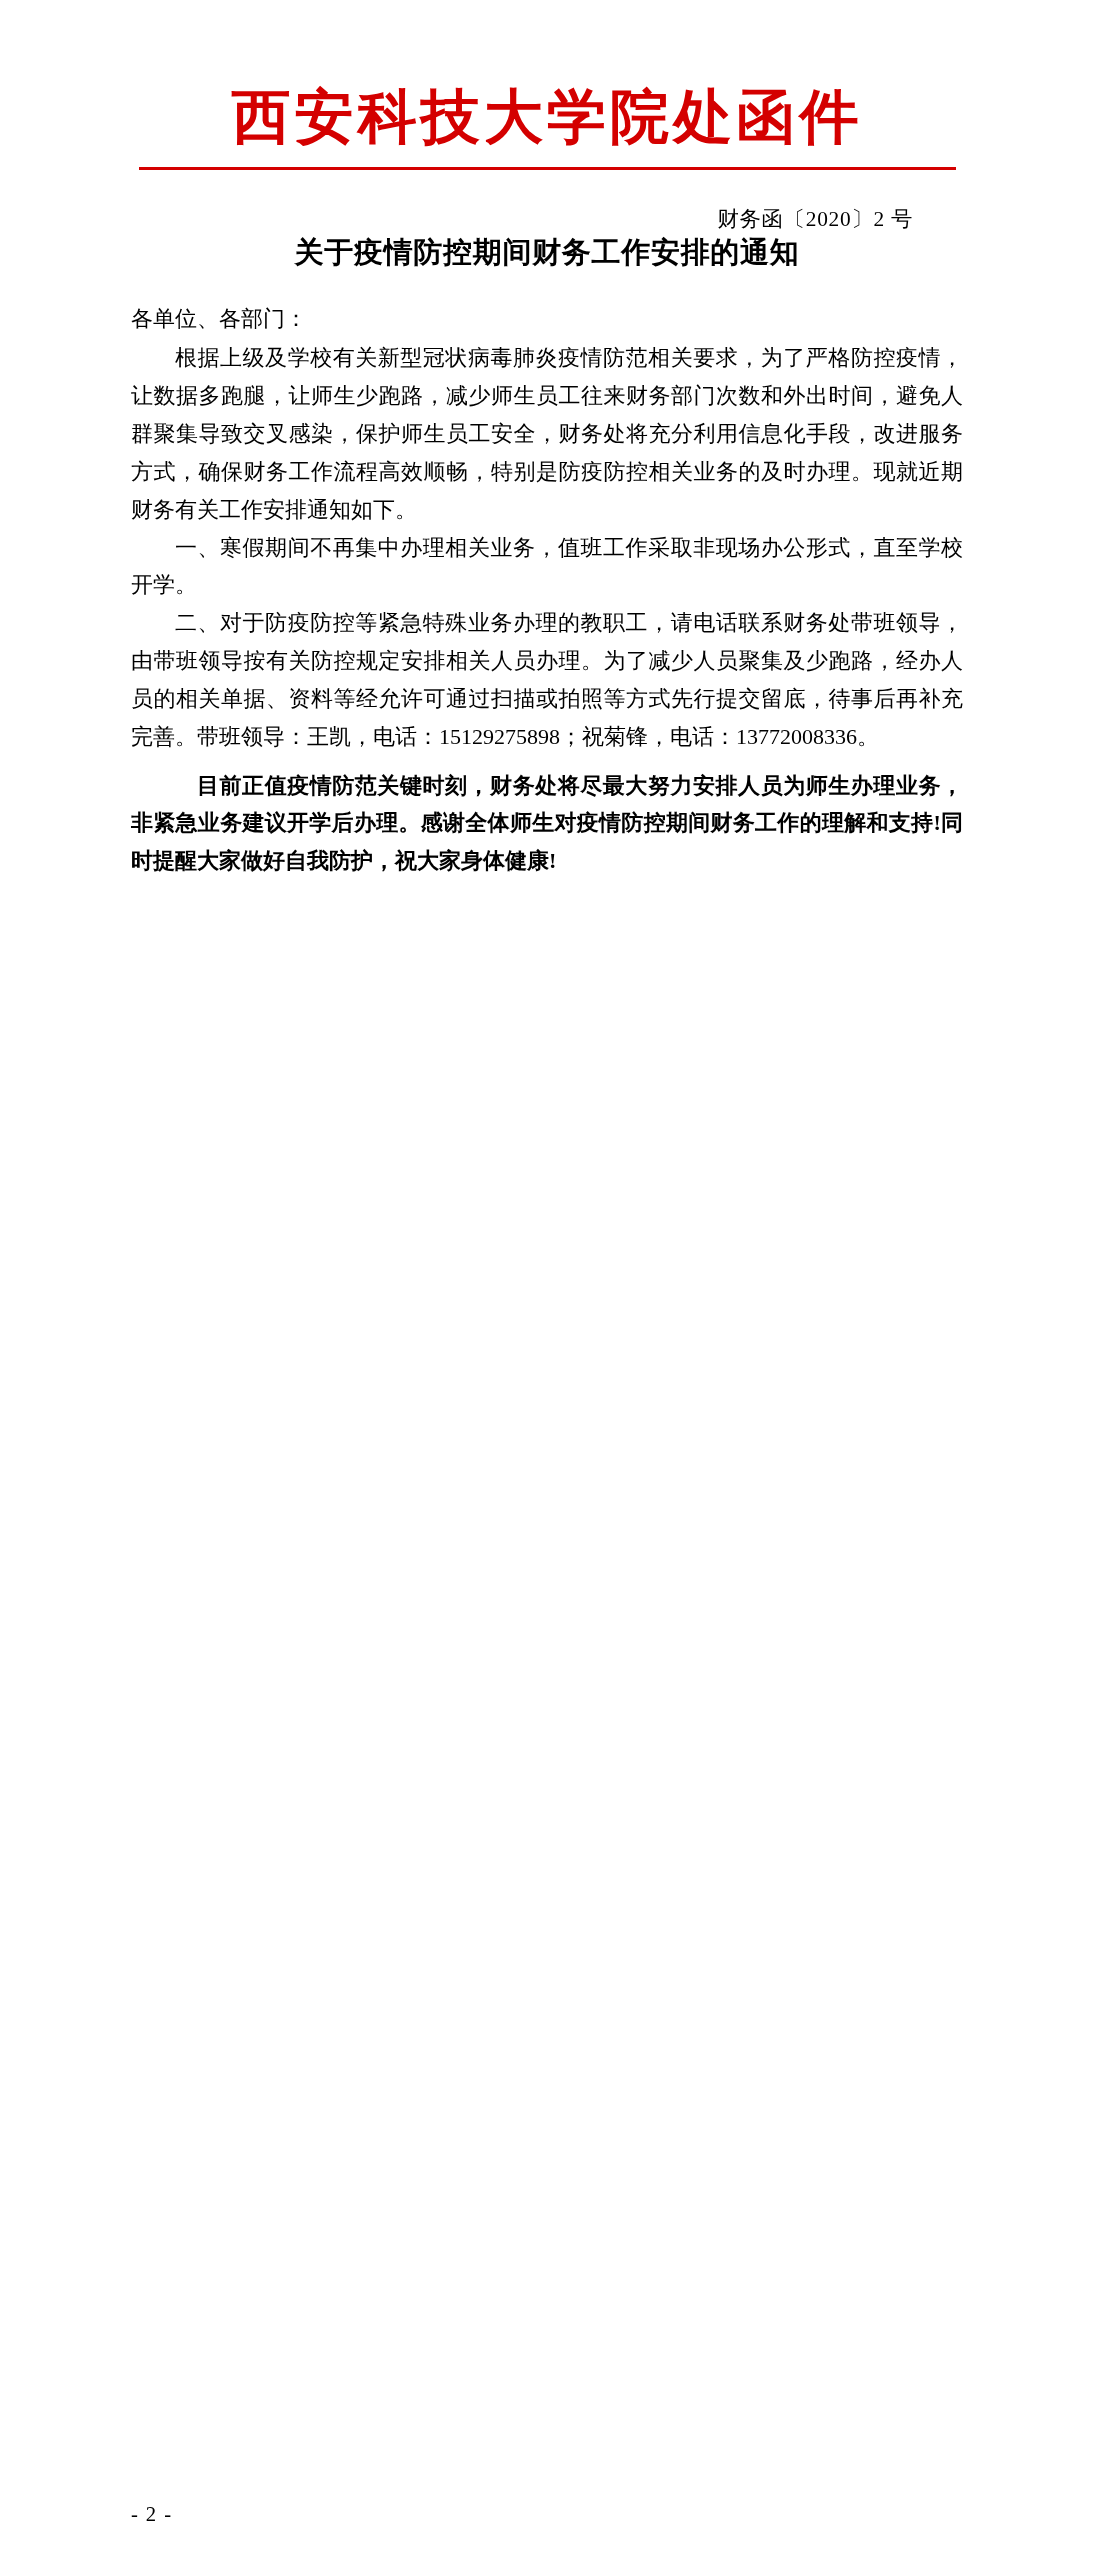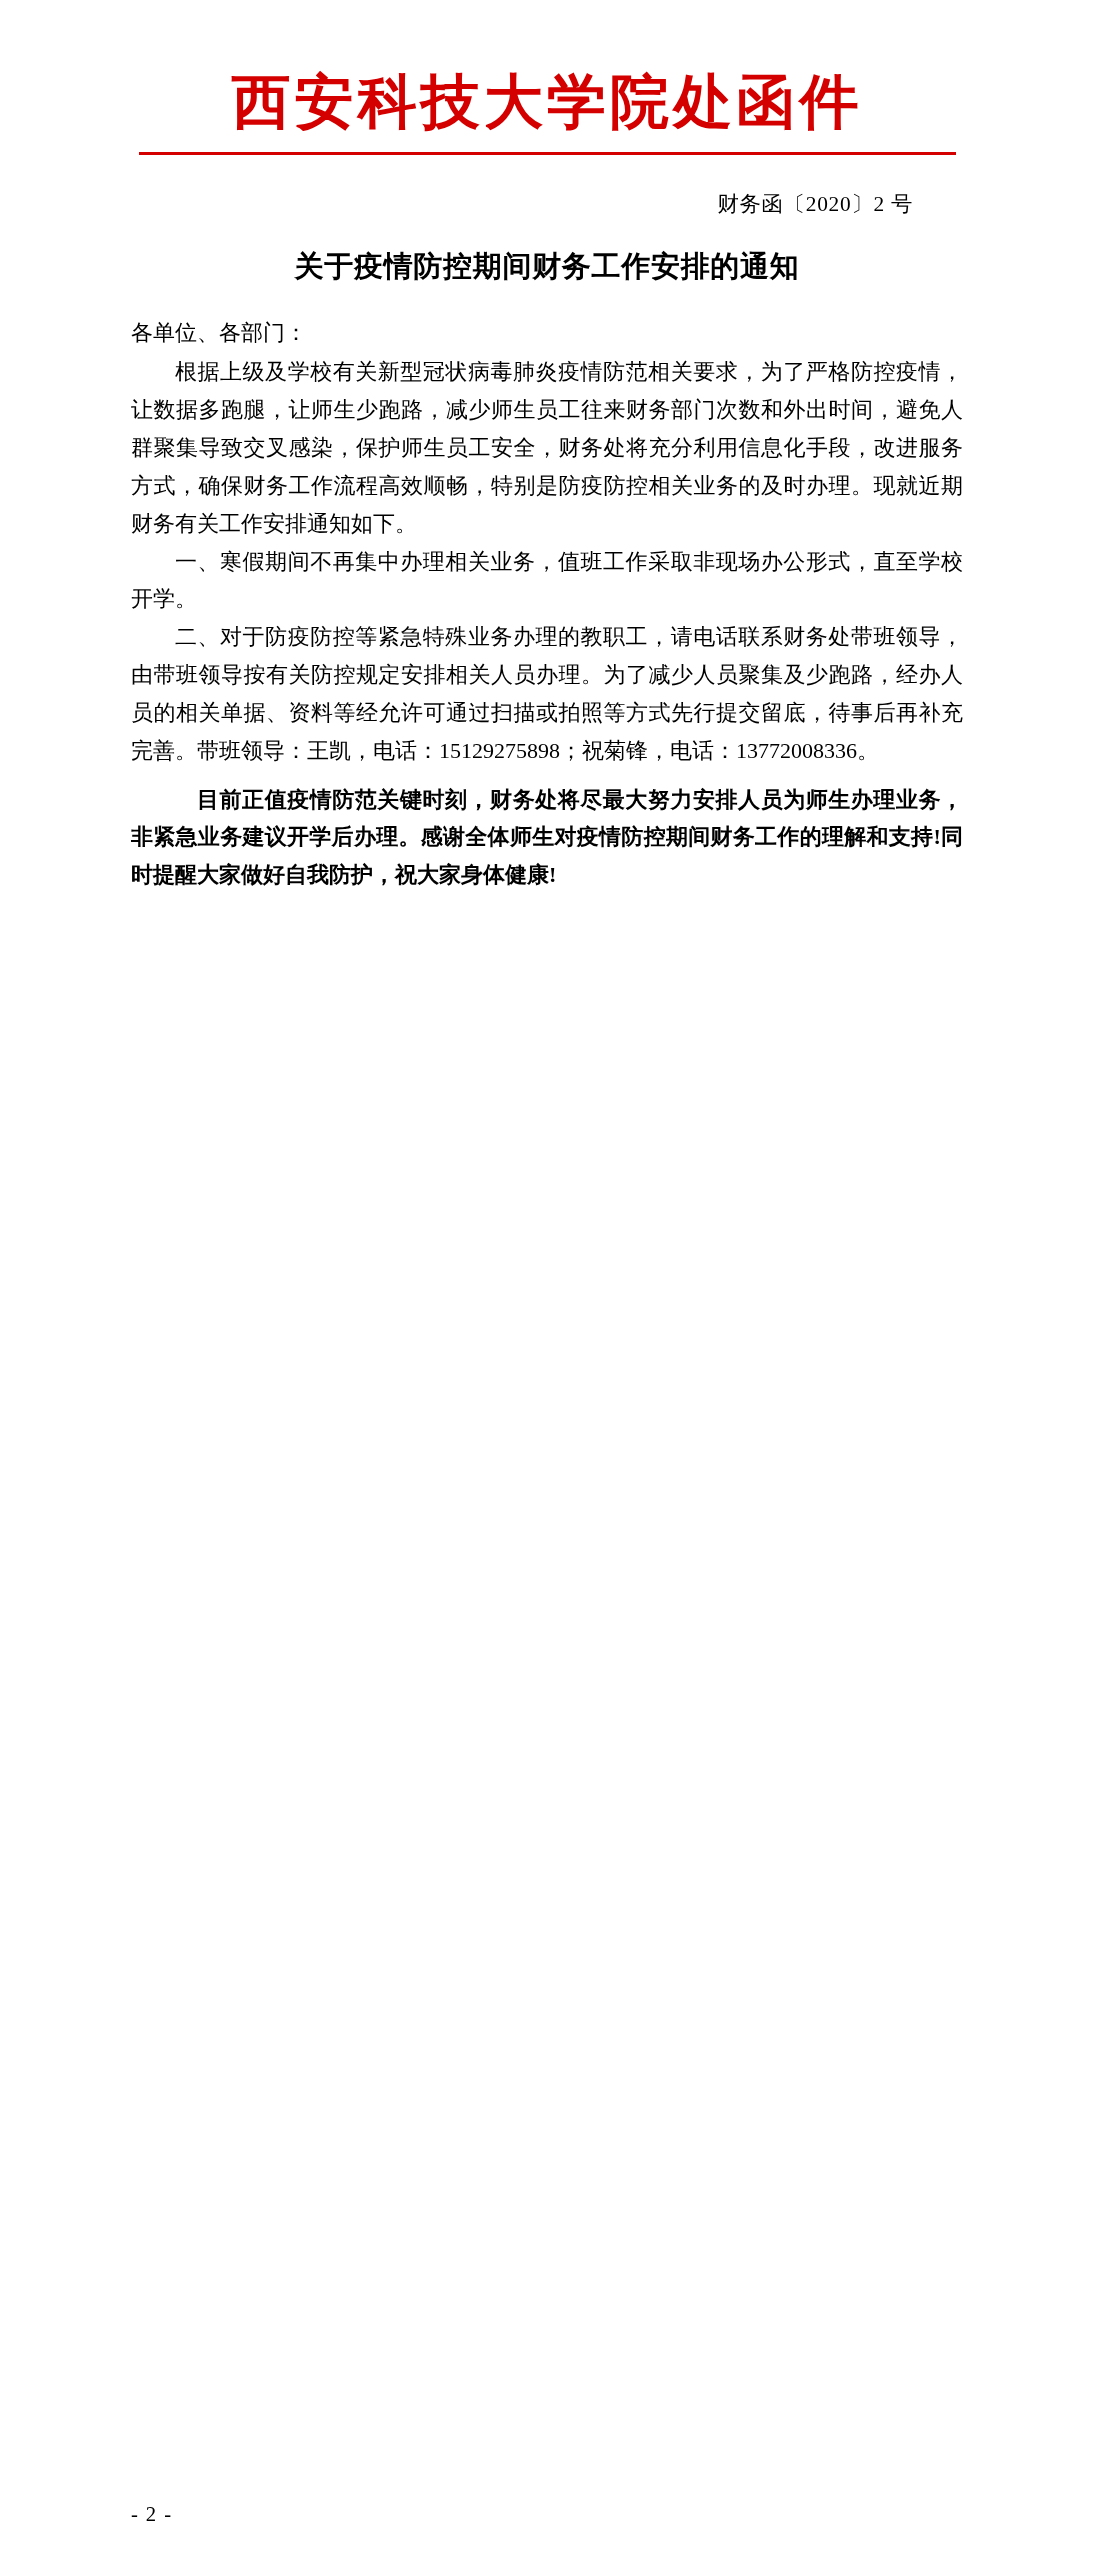--- a/index.html
+++ b/index.html
@@ -12,21 +12,21 @@
     height: 2576px;
     font-family: "Liberation Serif", "DejaVu Serif", serif;
     color: #000000;
     position: relative;
     overflow: hidden;
   }
   .page {
     width: 1094px;
     height: 2576px;
     box-sizing: border-box;
-    padding: 0 131px;
+    padding: 15px 131px;
     position: relative;
   }
 
   
   .letterhead {
     padding-top: 69px;
     text-align: center;
   }
   .letterhead-title {
     color: #d40000;
@@ -48,21 +48,20 @@
   .doc-number {
     margin-top: 34px;
     text-align: right;
     font-size: 21.4px;
     letter-spacing: 0.7px;
     padding-right: 50px;
   }
 
   
   .doc-title {
-    margin-top: 29px;
     text-align: center;
     font-family: Liberation Serif, serif;
     font-weight: bold;
     font-size: 29px;
     letter-spacing: 0.7px;
   }
 
   
   .body-block {
     margin-top: 27.6px;

